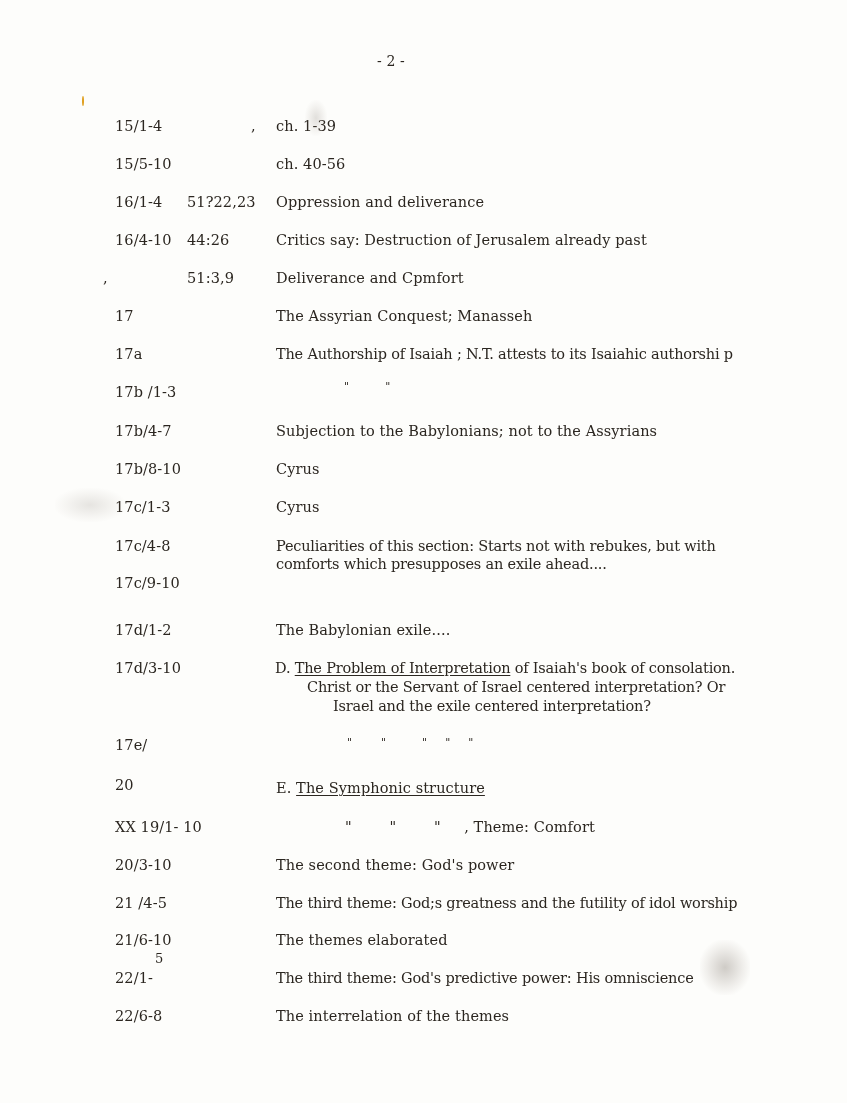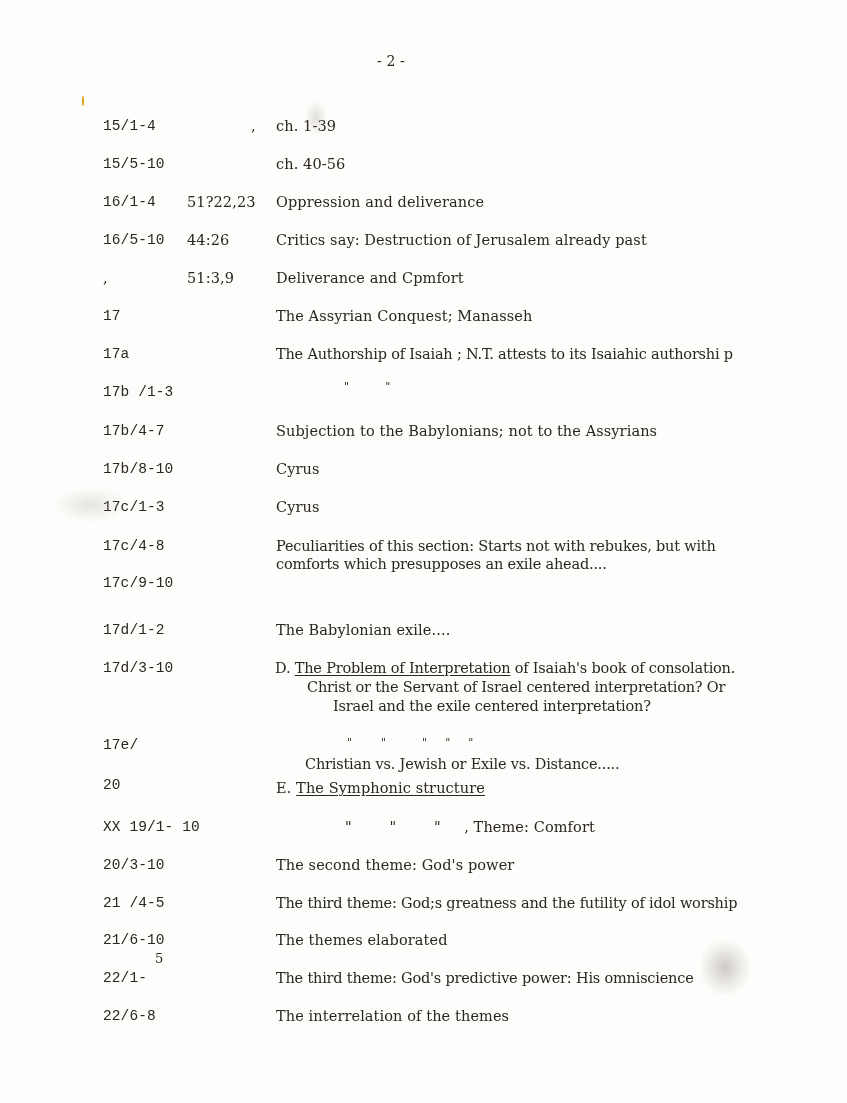--- a/index.html
+++ b/index.html
@@ -15,21 +15,21 @@
       position: absolute; left: 0; top: 0; width: 847px; height: 1103px;
       background: #fdfdfb;
     }
     .t {
       position: absolute;
       font-size: 14.5px;
       line-height: 17px;
       white-space: nowrap;
       letter-spacing: 0.1px;
     }
-    .ref { left: 103px; font-family: Liberation Mono, monospace; }
+    .ref { left: 115px; }
     .vs  { left: 187px; }
     .ds  { left: 276px; text-align: center; }
     .page-num { left: 377px; top: 53px; font-size: 14px; }
     .u { text-decoration: underline; text-decoration-thickness: 1px; text-underline-offset: 2px; }
     .speck {
       position: absolute; border-radius: 50%;
     }
     .smudge {
       position: absolute;
       background: radial-gradient(ellipse at center, rgba(120,110,100,0.35) 0%, rgba(160,150,140,0.15) 50%, rgba(255,255,255,0) 75%);
@@ -46,21 +46,21 @@
   <div class="t" style="top:118px; left:251px">,</div>
   <div class="t ds" style="top:118px">ch. 1-39</div>
 
   <div class="t ref" style="top:156px">15/5-10</div>
   <div class="t ds" style="top:156px">ch. 40-56</div>
 
   <div class="t ref" style="top:194px">16/1-4</div>
   <div class="t vs" style="top:194px">51?22,23</div>
   <div class="t ds" style="top:194px">Oppression and deliverance</div>
 
-  <div class="t ref" style="top:232px">16/5-10</div>
+  <div class="t ref" style="top:232px">16/4-10</div>
   <div class="t vs" style="top:232px">44:26</div>
   <div class="t ds" style="top:232px">Critics say:  Destruction of Jerusalem already past</div>
 
   <div class="t" style="top:270px; left:103px">,</div>
   <div class="t vs" style="top:270px">51:3,9</div>
   <div class="t ds" style="top:270px">Deliverance and Cpmfort</div>
 
   <div class="t ref" style="top:308px">17</div>
   <div class="t ds" style="top:308px">The Assyrian Conquest; Manasseh</div>
 
@@ -90,21 +90,20 @@
 
   <div class="t ref" style="top:660px">17d/3-10</div>
   <div class="t" style="top:679px; left:307px; letter-spacing:-0.2px">Christ or the Servant of Israel centered interpretation? Or</div>
   <div class="t" style="top:660px; left:275px; letter-spacing:-0.2px">
     <span>D. </span><span class="u">The Problem of Interpretation</span><span> of Isaiah's book of consolation.</span>
   </div>
   <div class="t" style="top:698px; left:333px; letter-spacing:-0.2px">Israel and the exile centered interpretation?</div>
 
   <div class="t ref" style="top:737px">17e/</div>
   <div class="t" style="top:734px; left:347px; font-size:11px; white-space:pre">"        "          "     "     "</div>
-  <div class="t" style="top:756px; left:305px; letter-spacing:-0.2px">Christian vs. Jewish or Exile vs. Distance.....</div>
 
   <div class="t ref" style="top:777px">20</div>
   <div class="t" style="top:780px; left:276px">
     <span>E. </span><span class="u">The Symphonic structure</span>
   </div>
 
   <div class="t ref" style="top:819px">XX 19/1- 10</div>
   <div class="t" style="top:819px; left:345px; white-space:pre">"        "        "     , Theme: Comfort</div>
 
   <div class="t ref" style="top:857px">20/3-10</div>

